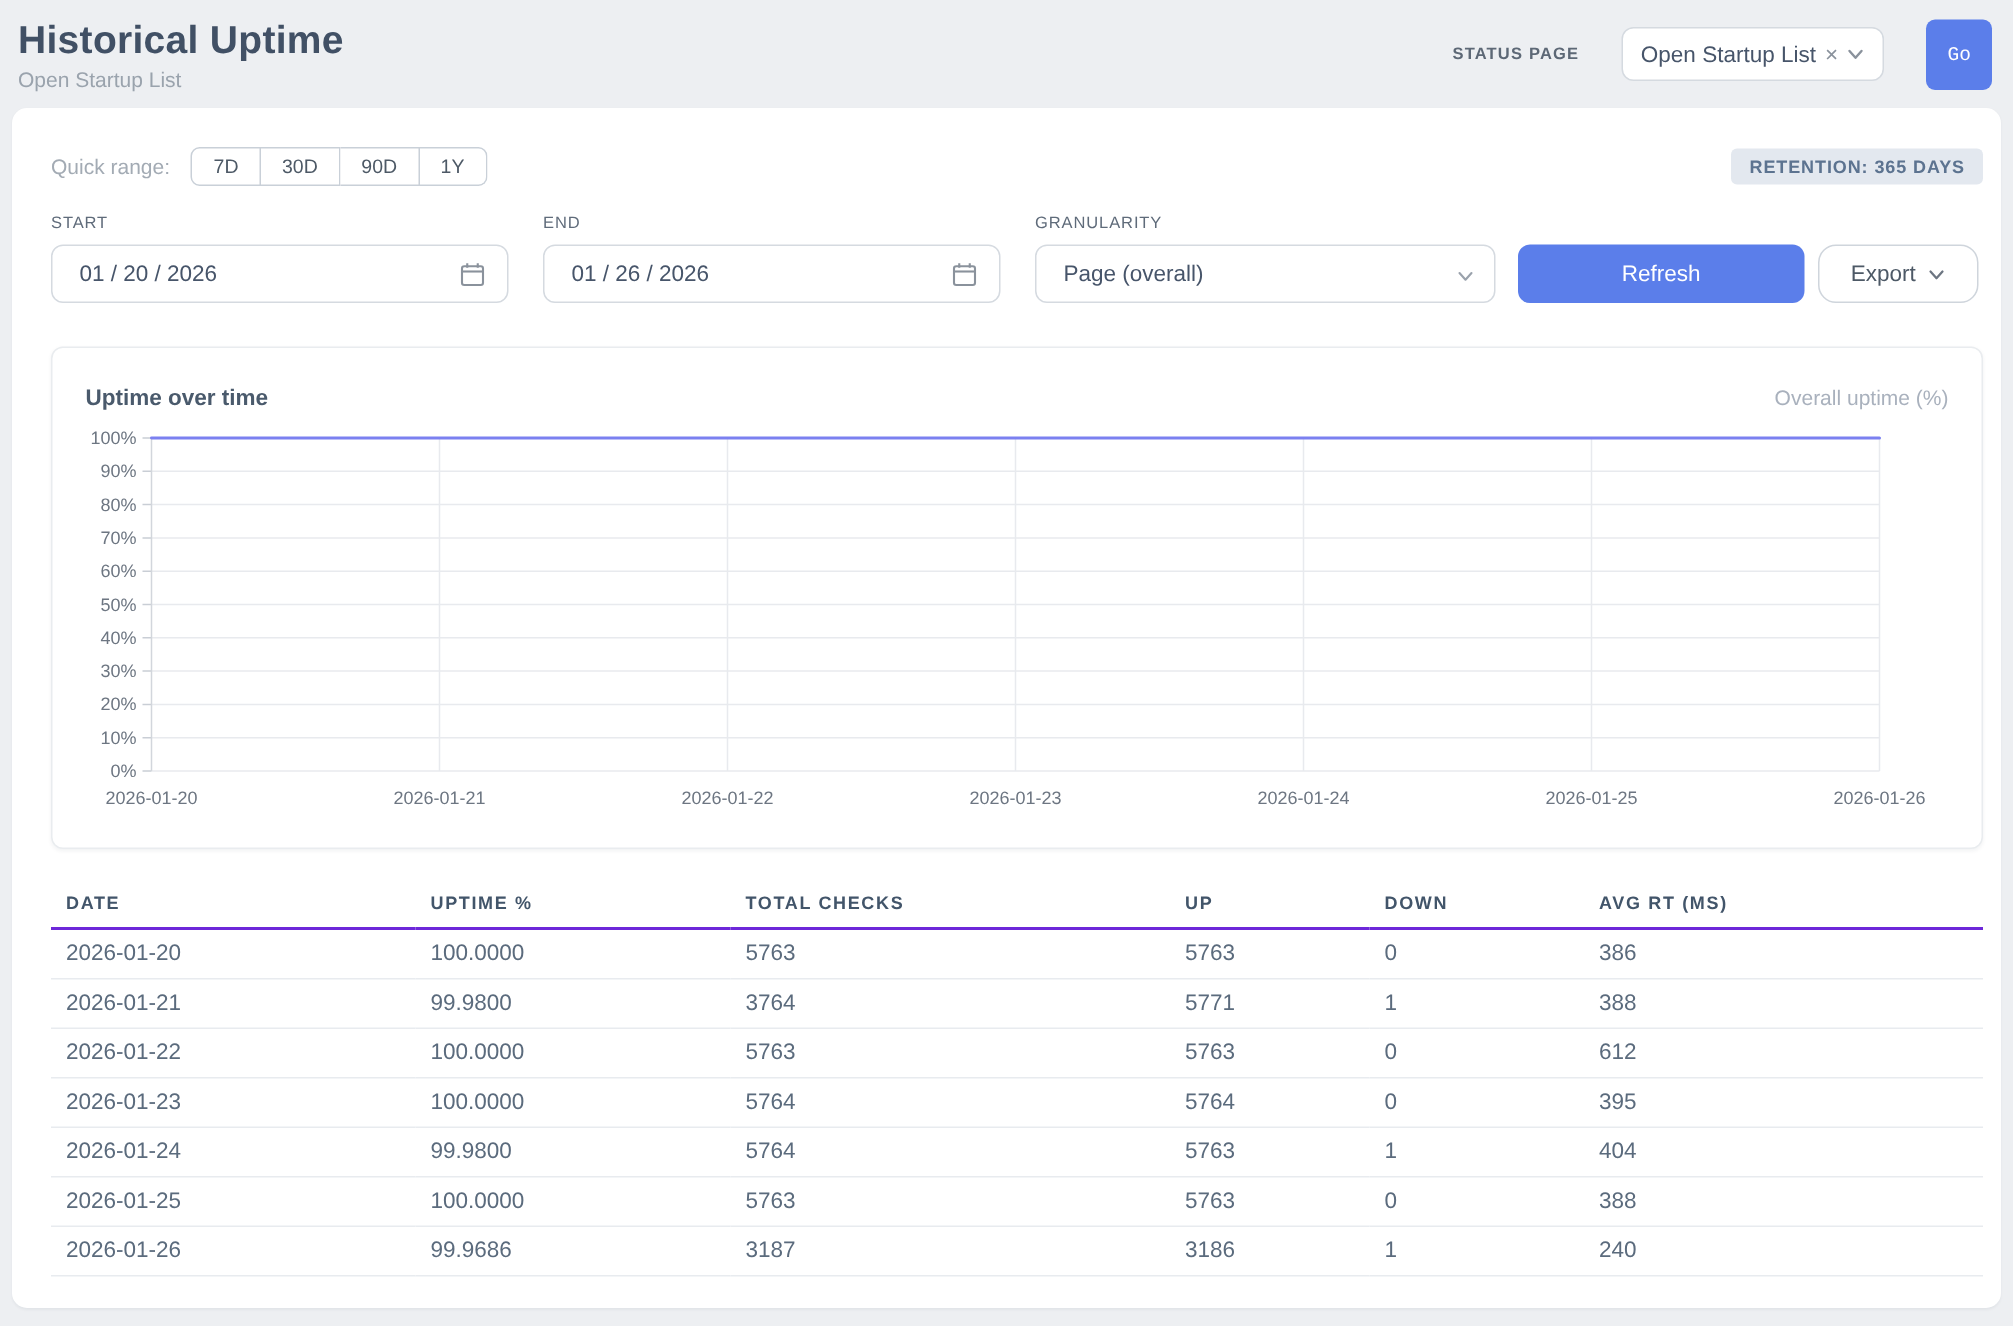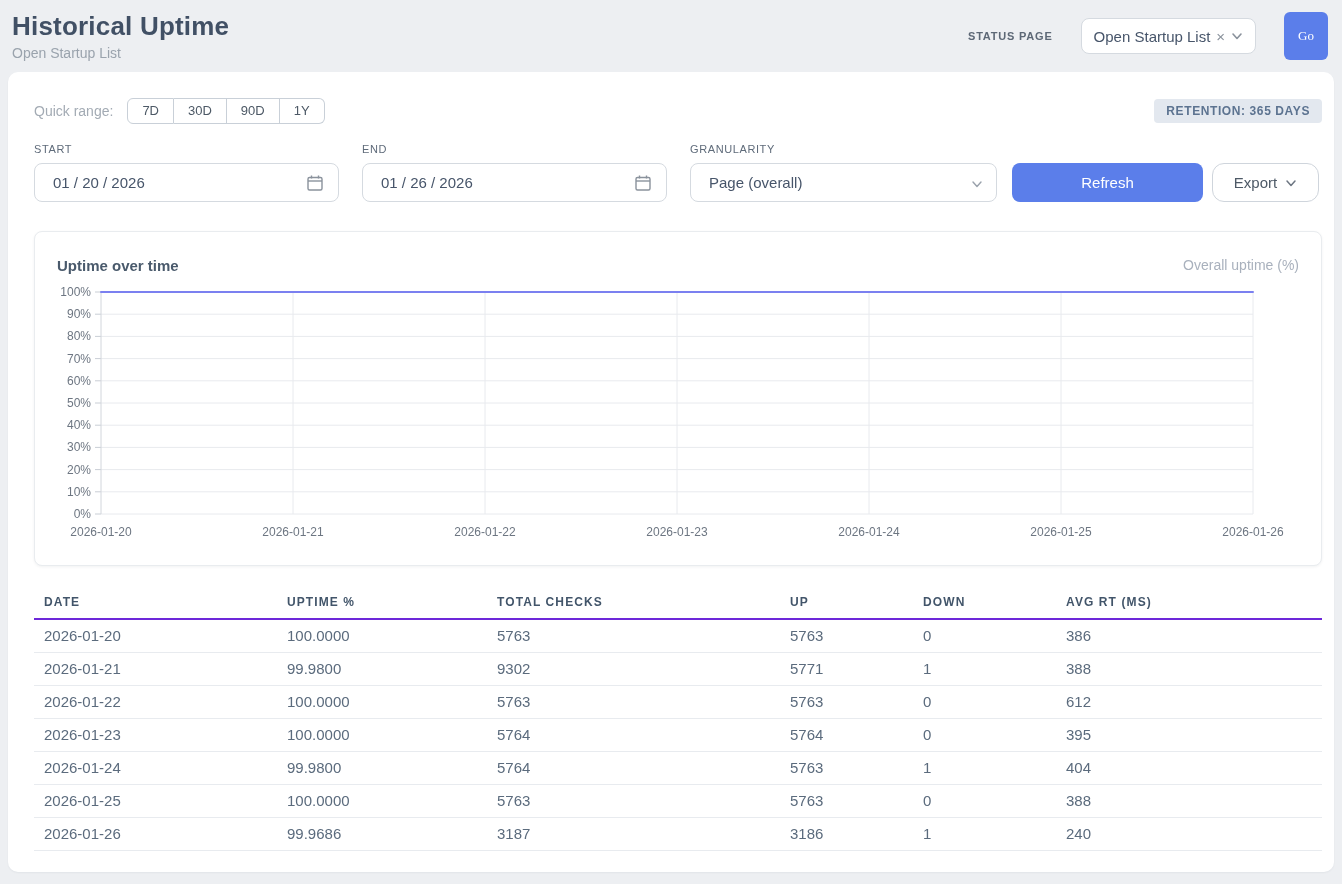--- a/index.html
+++ b/index.html
@@ -29,21 +29,21 @@
     background:#fff; border:1px solid #d5dae0; border-radius:8px;
     height:36px; padding:0 12px; min-width:158px;
     font-size:15px; color:#47556a; cursor:pointer;
   }
   .clear-x { color:#8a929c; font-size:15px; cursor:pointer; }
   .chev { width:12px; height:12px; display:inline-block; }
   .chev svg { display:block; }
   .go-button {
     background:#5b7eea; color:#fff; border:none; border-radius:6px;
     font-size:13px; padding:16px 14px; cursor:pointer;
-    font-family:Liberation Serif, serif;
+    font-family:Liberation Mono, monospace;
   }
 
   
   .main-panel {
     margin:0 8px; background:#fff; border-radius:10px;
     box-shadow:0 1px 2px rgba(20,30,50,0.05);
     padding:26px 12px 24px 26px;
     height:800px;
   }
 
@@ -295,21 +295,21 @@
           <td>2026-01-20</td>
           <td>100.0000</td>
           <td>5763</td>
           <td>5763</td>
           <td>0</td>
           <td>386</td>
         </tr>
         <tr>
           <td>2026-01-21</td>
           <td>99.9800</td>
-          <td>9302</td>
+          <td>3764</td>
           <td>5771</td>
           <td>1</td>
           <td>388</td>
         </tr>
         <tr>
           <td>2026-01-22</td>
           <td>100.0000</td>
           <td>5763</td>
           <td>5763</td>
           <td>0</td>

